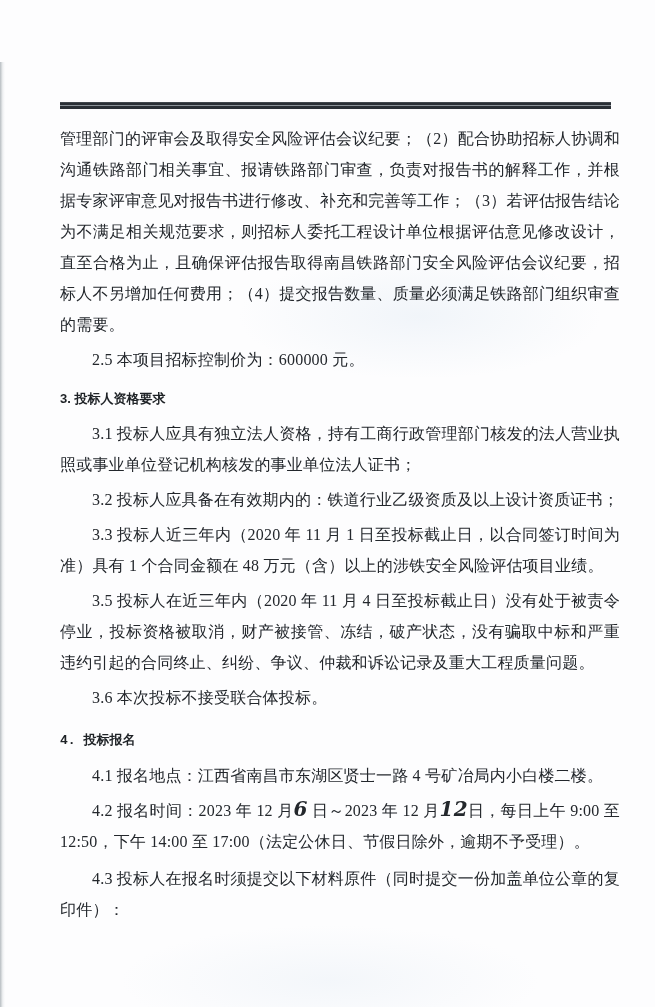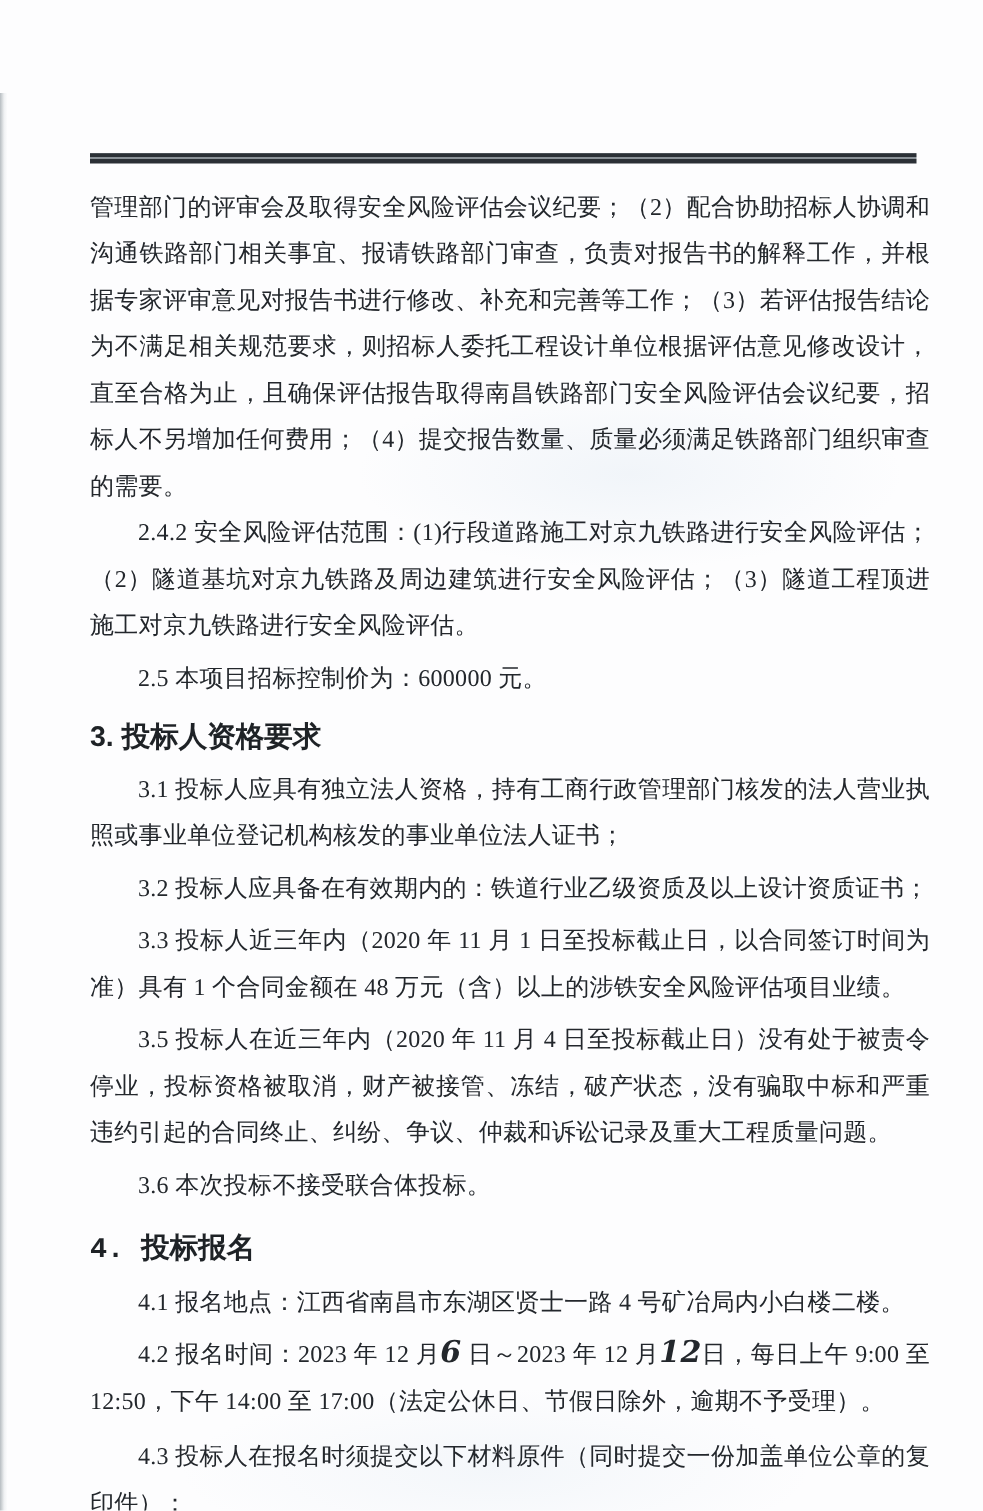--- a/index.html
+++ b/index.html
@@ -52,21 +52,21 @@
     text-align: justify;
     letter-spacing: 0.2px;
   }
   p.body.indent { text-indent: 2em; }
   .gap-sm { margin-top: 4px !important; }
   .gap-md { margin-top: 6px !important; }
   h2.heading {
     margin: 8px 0 4px 0;
     font-family: "Liberation Sans", "DejaVu Sans", sans-serif;
     font-weight: bold;
-    font-size: 19px;
+    font-size: 13px;
     line-height: 31px;
     color: #1e2226;
   }
   h2.heading.gap-h2 { margin-top: 12px; font-family: Liberation Mono, monospace; }
   .handwritten {
     font-family: "DejaVu Serif", serif;
     font-style: italic;
     font-weight: bold;
     font-size: 20px;
     line-height: 1;
@@ -75,21 +75,20 @@
 </head>
 <body>
 
 <div class="page">
   <div class="scan-edge"></div>
   <div class="top-rule"></div>
 
   <div class="content">
     <p class="body">管理部门的评审会及取得安全风险评估会议纪要；（2）配合协助招标人协调和沟通铁路部门相关事宜、报请铁路部门审查，负责对报告书的解释工作，并根据专家评审意见对报告书进行修改、补充和完善等工作；（3）若评估报告结论为不满足相关规范要求，则招标人委托工程设计单位根据评估意见修改设计，直至合格为止，且确保评估报告取得南昌铁路部门安全风险评估会议纪要，招标人不另增加任何费用；（4）提交报告数量、质量必须满足铁路部门组织审查的需要。</p>
 
-    <p class="body indent">2.4.2 安全风险评估范围：(1)行段道路施工对京九铁路进行安全风险评估；（2）隧道基坑对京九铁路及周边建筑进行安全风险评估；（3）隧道工程顶进施工对京九铁路进行安全风险评估。</p>
 
     <p class="body indent gap-sm">2.5 本项目招标控制价为：600000 元。</p>
 
     <h2 class="heading">3. 投标人资格要求</h2>
 
     <p class="body indent gap-sm">3.1 投标人应具有独立法人资格，持有工商行政管理部门核发的法人营业执照或事业单位登记机构核发的事业单位法人证书；</p>
 
     <p class="body indent gap-sm">3.2 投标人应具备在有效期内的：铁道行业乙级资质及以上设计资质证书；</p>
 
     <p class="body indent gap-sm">3.3 投标人近三年内（2020 年 11 月 1 日至投标截止日，以合同签订时间为准）具有 1 个合同金额在 48 万元（含）以上的涉铁安全风险评估项目业绩。</p>

